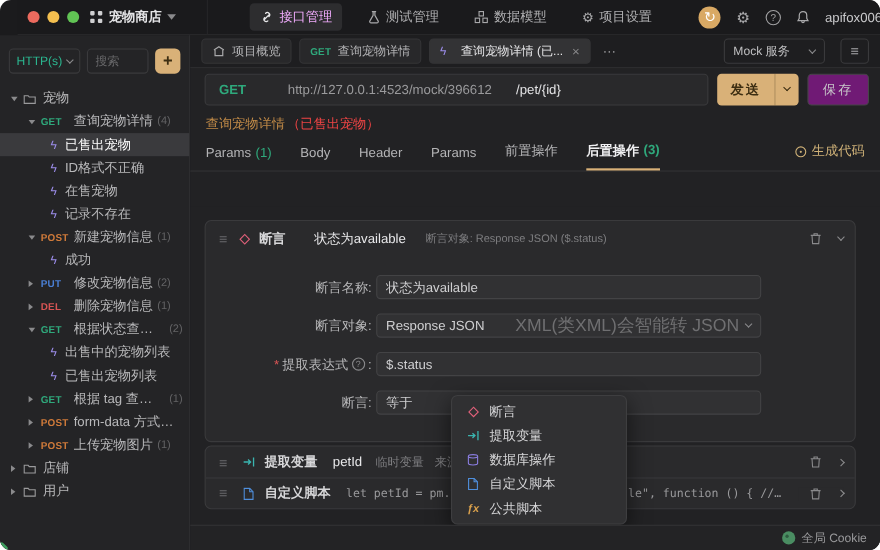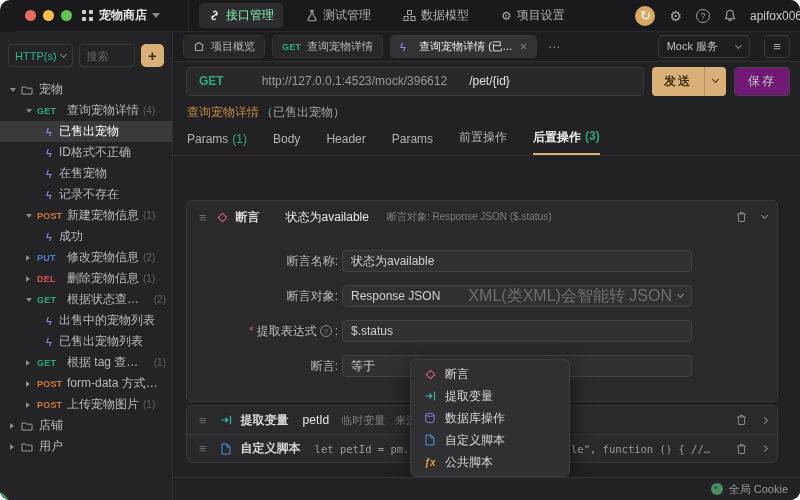--- a/index.html
+++ b/index.html
@@ -13,21 +13,21 @@
   .light { width:11px; height:11px; border-radius:50%; }
   .l-red{background:#ec6a5e}.l-yellow{background:#f4bf4f}.l-green{background:#61c454}
   .app-grid { width:11px; height:11px; margin-right:6px; position:relative; }
   .app-grid i { position:absolute; width:4px; height:4px; background:#d0d0d2; border-radius:1px; }
   .app-grid i:nth-child(1){left:0;top:0}.app-grid i:nth-child(2){right:0;top:0}.app-grid i:nth-child(3){left:0;bottom:0}.app-grid i:nth-child(4){right:0;bottom:0}
   .proj-name { color:#e4e4e6; font-weight:bold; margin-right:5px; white-space:nowrap; }
   .tri-down { width:0;height:0;border-left:4px solid transparent;border-right:4px solid transparent;border-top:5px solid #8a8a8c; }
   .tri-right { width:0;height:0;border-top:4px solid transparent;border-bottom:4px solid transparent;border-left:5px solid #8a8a8c; }
   .tb-nav { display:flex; align-items:center; gap:14px; margin-left:10px; }
   .nav-item { display:flex; align-items:center; gap:5px; color:#b0b0b2; padding:4px 9px; border-radius:4px; white-space:nowrap; cursor:default; }
-  .nav-item.active { background:#2d2d2f; color:#86efac; }
+  .nav-item.active { background:#2d2d2f; color:#f0abfc;margin-left:28px; }
   .nav-item svg, .nav-item .uni { flex:none; }
   .uni { color:#a8a8aa; font-size:12px; line-height:1; }
   .tb-right { margin-left:auto; display:flex; align-items:center; gap:14px; padding-right:14px; }
   .sync-btn { width:20px; height:20px; border-radius:50%; background:#d9a964; color:#ffffff; display:flex; align-items:center; justify-content:center; font-size:13px; }
   .help-circle { width:14px; height:14px; border-radius:50%; border:1px solid #a0a0a2; color:#a0a0a2; font-size:9px; display:flex; align-items:center; justify-content:center; }
   .username { color:#c8c8ca; }
 
   
   .sidebar { position:absolute; left:0; top:32px; width:173px; height:468px; background:#242426; border-right:1px solid #303032; }
   .sb-top { display:flex; align-items:center; gap:6px; padding:12px 8px 8px 8px; }
@@ -73,21 +73,21 @@
   .url-base { color:#9a9a9c; white-space:nowrap; }
   .url-path { color:#e2e2e4; margin-left:22px; white-space:nowrap; }
   .send-btn { height:29px; background:#d9b178; border-radius:4px; display:flex; align-items:center; overflow:hidden; }
   .send-label { color:#3d2e12; font-weight:bold; padding:0 12px; letter-spacing:2px; }
   .send-caret { width:22px; align-self:stretch; display:flex; align-items:center; justify-content:center; border-left:1px solid rgba(61,46,18,.25); }
   .send-caret .chev { border-color:#3d2e12; }
   .ghost-btn { height:29px; background:#701a75; border:1px solid #454547; border-radius:4px; color:#c8c8ca; display:flex; align-items:center; padding:0 13px; letter-spacing:2px; }
 
   .breadcrumb { height:24px; display:flex; align-items:center; padding-left:14px; }
   .bc-title { color:#c08a47; }
-  .bc-sub { color:#a3a3a3; margin-left:2px; }
+  .bc-sub { color:#ef4444; margin-left:2px; }
 
   .detail-tabs { height:32px; border-bottom:1px solid #323234; display:flex; align-items:flex-end; padding:0 14px; gap:26px; }
   .dtab { padding-bottom:9px; color:#b4b4b6; white-space:nowrap; display:flex; gap:4px; }
   .dtab .cnt { color:#2fa97c; }
   .dtab.active { color:#f0f0f2; font-weight:bold; border-bottom:2px solid #d9b178; padding-bottom:7px; }
   .gen-code { margin-left:auto; display:flex; align-items:center; gap:5px; color:#d0b278; padding-bottom:9px; }
   .gc-icon { width:10px; height:10px; border:1px solid #d0b278; border-radius:50%; position:relative; }
   .gc-icon::after { content:""; position:absolute; left:3px; top:3px; width:2px; height:2px; background:#d0b278; border-radius:50%; }
 
   .content { position:absolute; left:0; top:156px; right:0; bottom:23px; background:#222224; overflow:hidden; }
@@ -390,20 +390,24 @@
       <div class="dtab">
           <span>Params</span>
         </div>
       <div class="dtab">
           <span>前置操作</span>
         </div>
       <div class="dtab active">
           <span>后置操作</span>
           <span class="cnt">(3)</span>
         </div>
+      <div class="gen-code">
+        <span class="gc-icon"></span>
+        <span>生成代码</span>
+      </div>
     </div>
 
     <div class="content">
 
       <div class="panel">
         <div class="p-head">
           <span class="drag">≡</span>
           <span class="diamond"></span>
           <span class="p-type">断言</span>
           <span class="p-title">状态为available</span>

